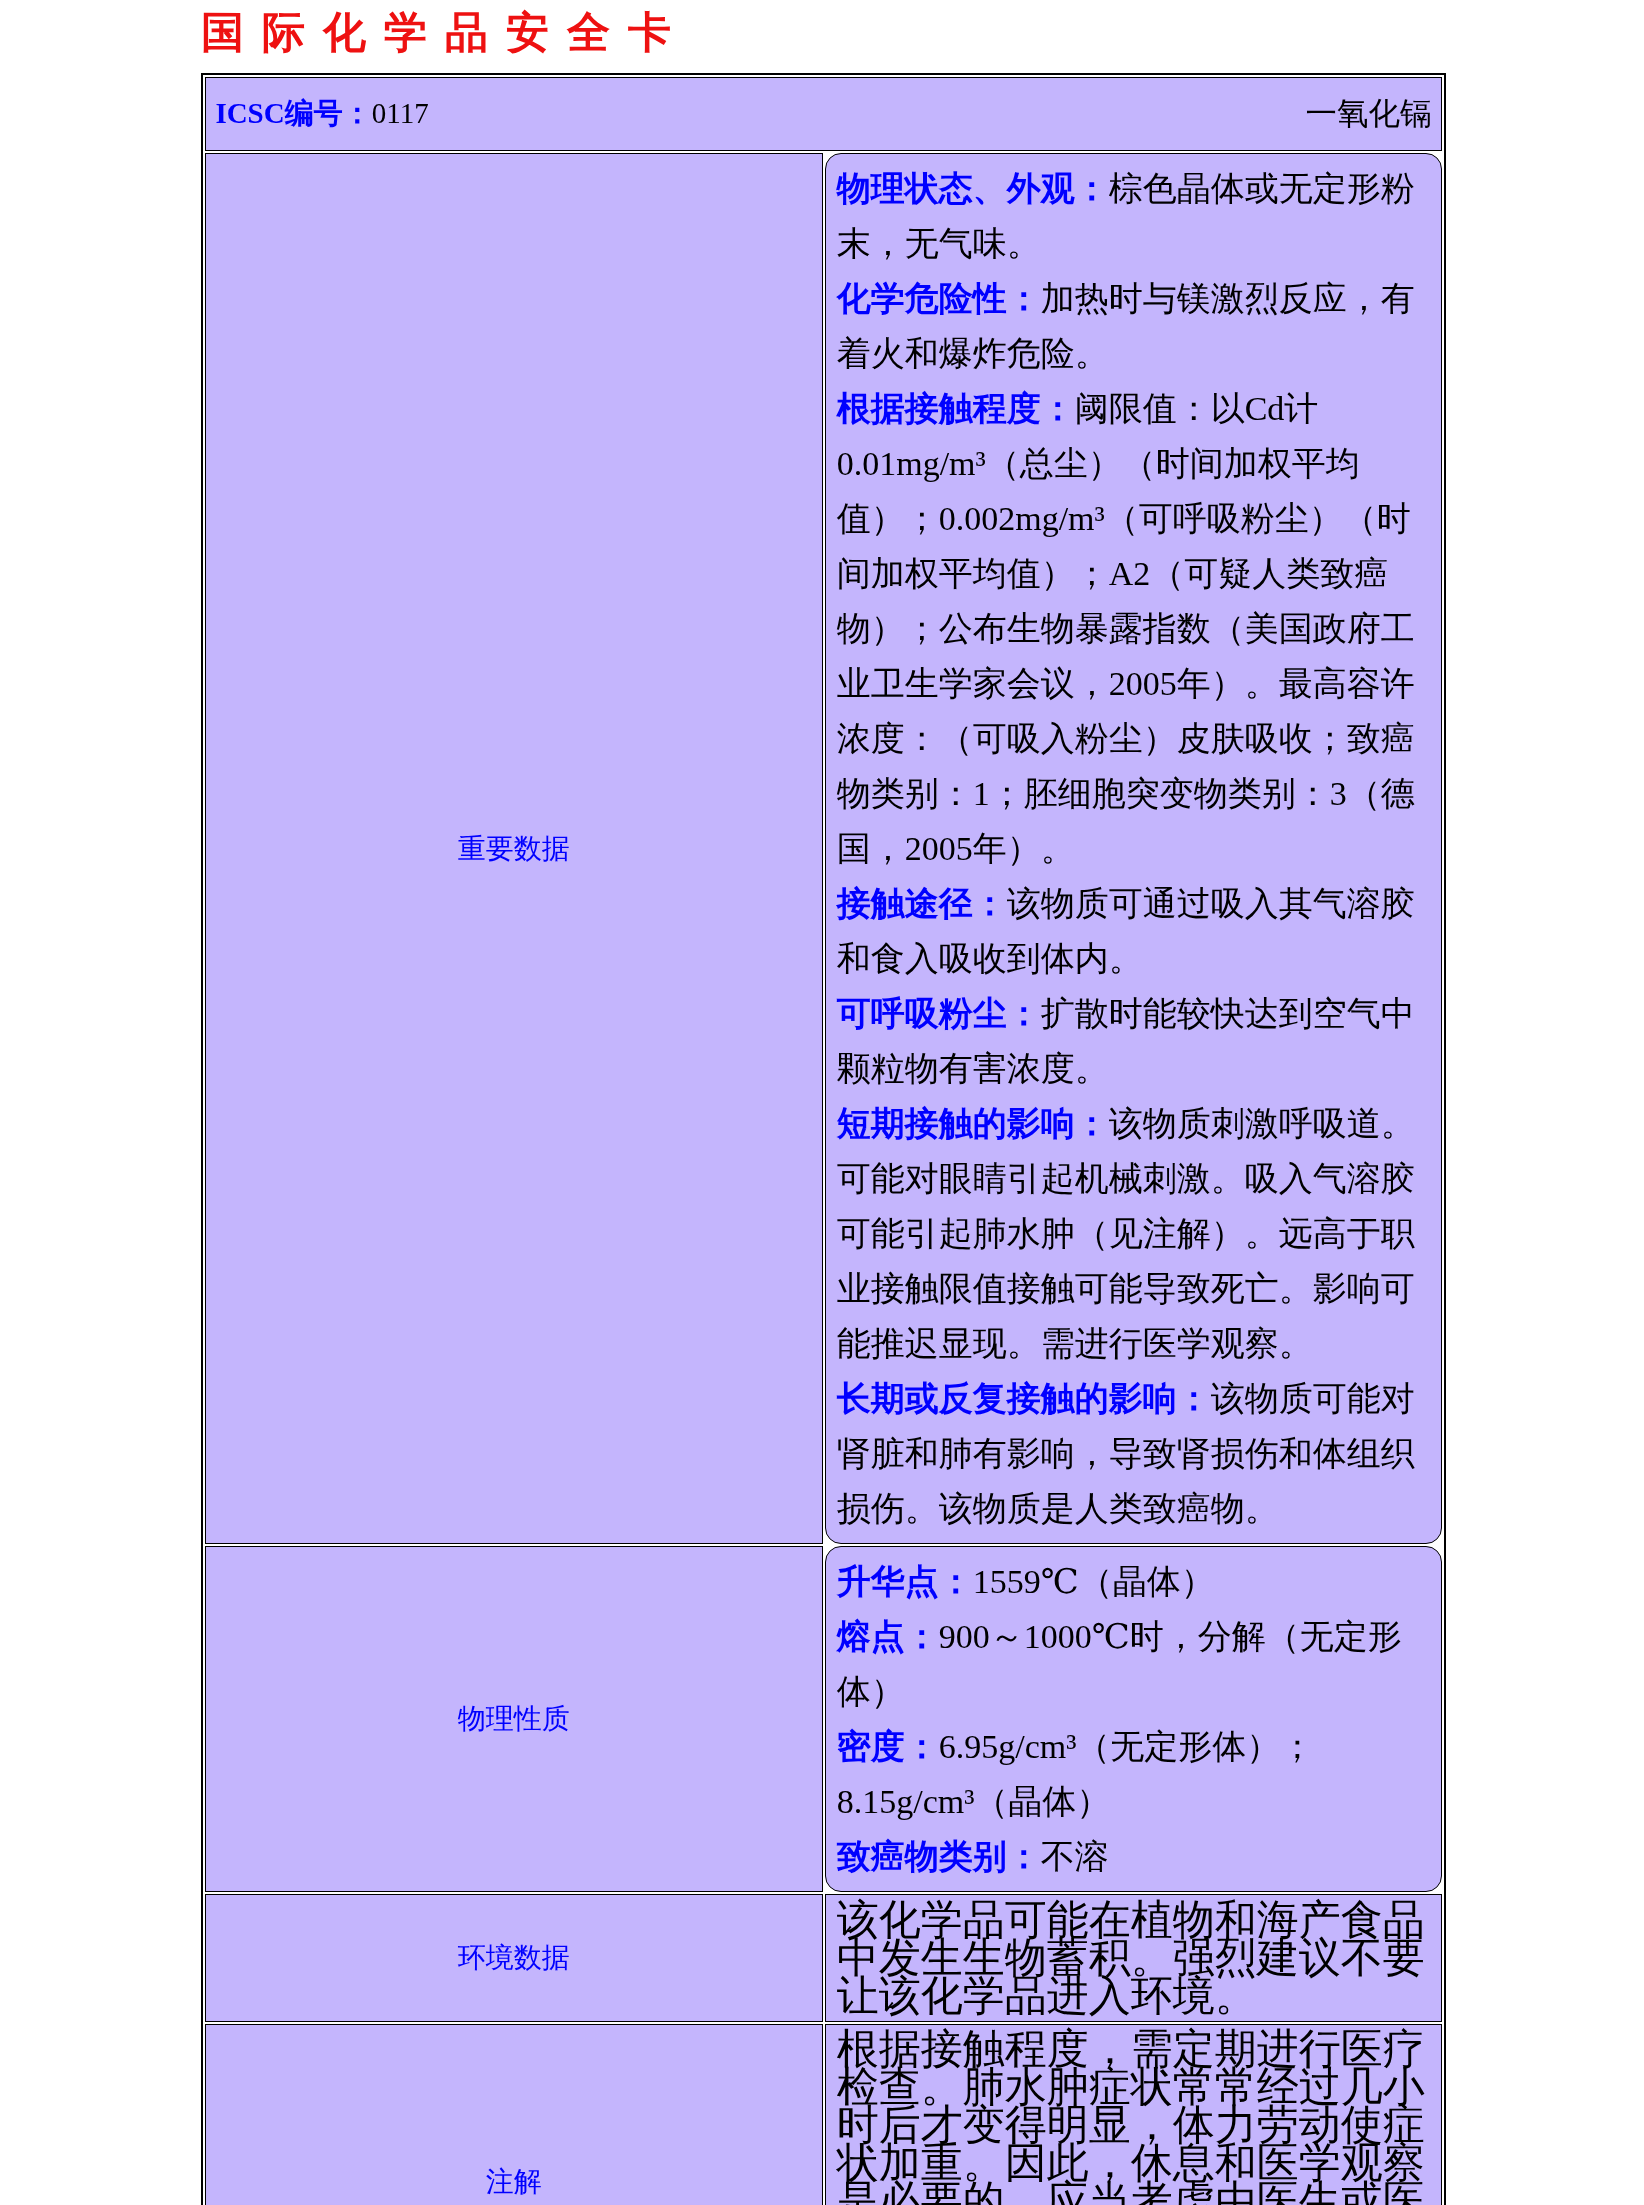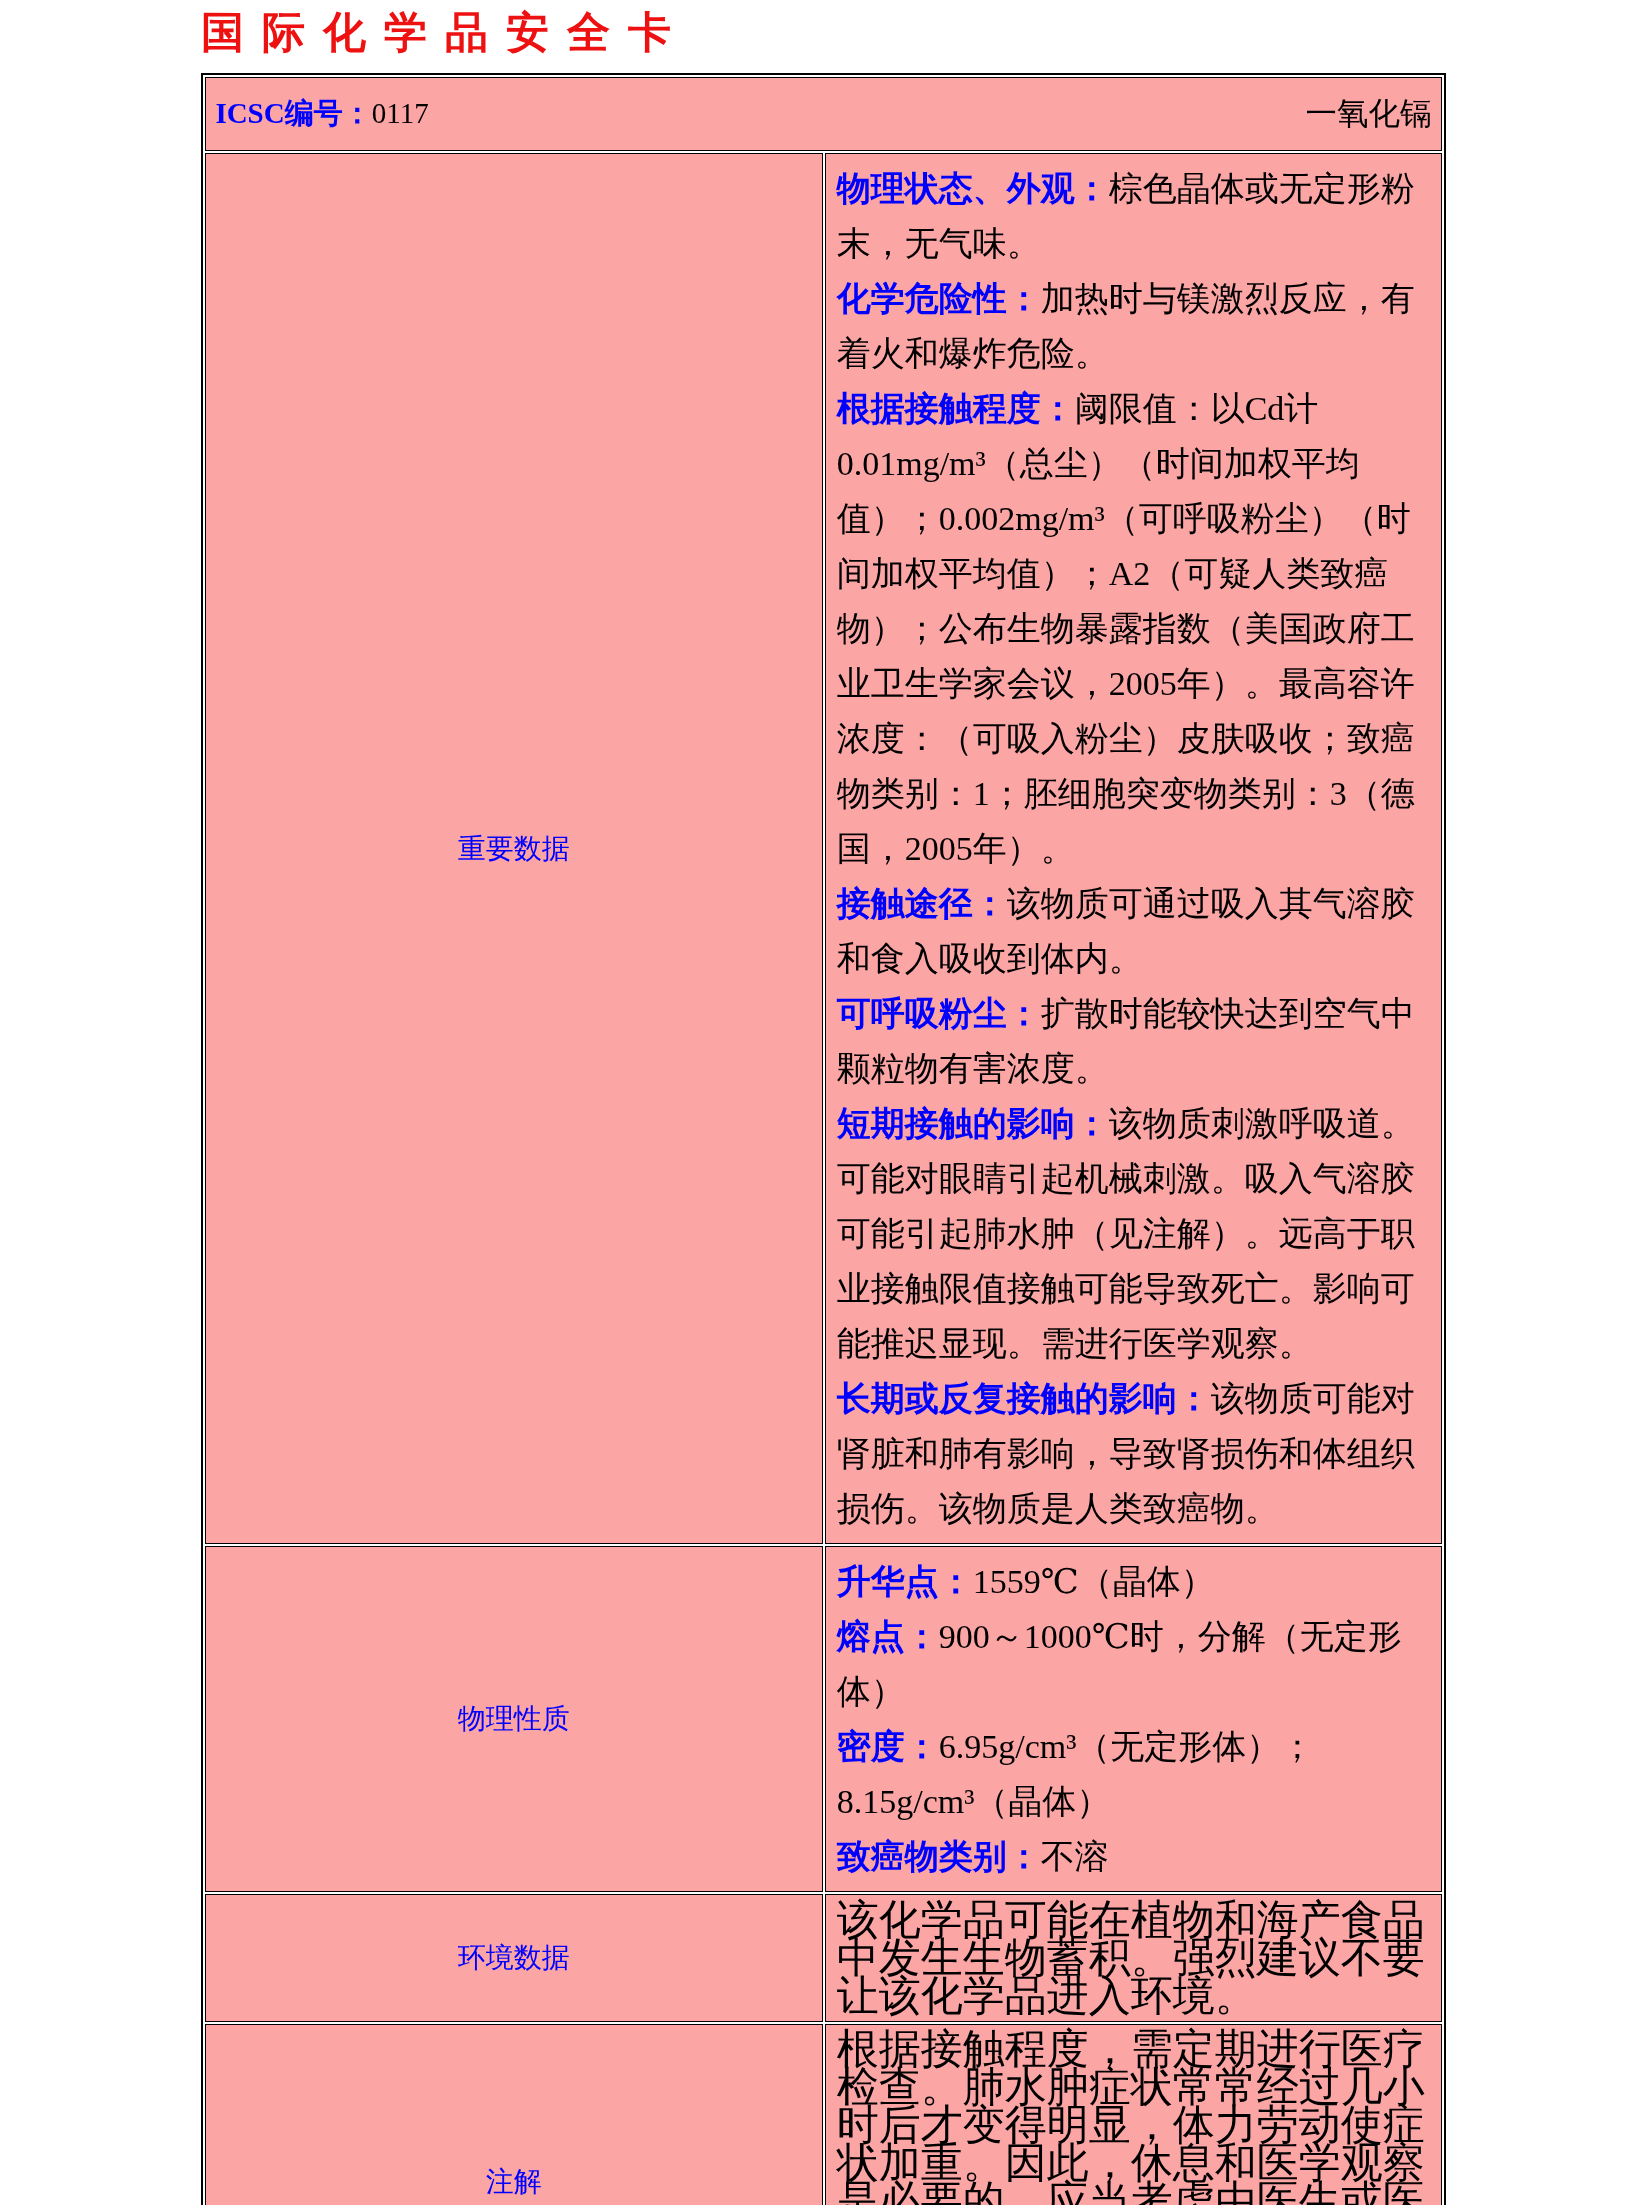--- a/index.html
+++ b/index.html
@@ -3,29 +3,29 @@
 <meta charset="utf-8">
 <style>
   html,body{margin:0;padding:0;background:#ffffff;}
   body{width:1645px;height:2205px;font-family:"Liberation Serif","DejaVu Serif",serif;color:#000;}
   .sheet{width:1245px;margin-left:201px;}
   .doc-title{
     text-align:left;color:#EE1111;font-weight:bold;font-size:43px;
     letter-spacing:18px;padding:4.2px 0 11.2px 0;white-space:nowrap;
   }
   table.card{width:1245px;border:2.8px solid #000;border-collapse:separate;border-spacing:2.1px;table-layout:fixed;background:#fff;}
-  td{border:1.4px solid #000;vertical-align:top;background:#fca5a5;}
+  td{border:1.4px solid #000;vertical-align:top;background:#c4b5fd;}
   td.hcell{width:171px;text-align:center;vertical-align:middle;color:#0000FF;font-size:28px;}
   
   .idrow{display:flex;justify-content:space-between;align-items:center;height:70px;padding:0 8.4px;font-size:29px;}
   .icsc-label{color:#0000FF;font-weight:bold;}
   .chem-name{font-size:31.5px;margin-left:32px;}
   
   .content{padding:7px 11.2px;}
-  .content-lg{font-size:34px;line-height:55px;}
+  .content-lg{font-size:34px;line-height:55px;border-radius:16px;}
   .content-lg .para{margin:0;}
   .ph-cell{height:280px;}
   .imp-cell{height:739px;}
   .plabel{color:#0000FF;font-weight:bold;}
   .content-sm{font-size:42px;line-height:38px;padding:5.6px 11.2px;margin-left:45px;}
 </style>
 </head>
 <body>
 
 <div class="sheet">

